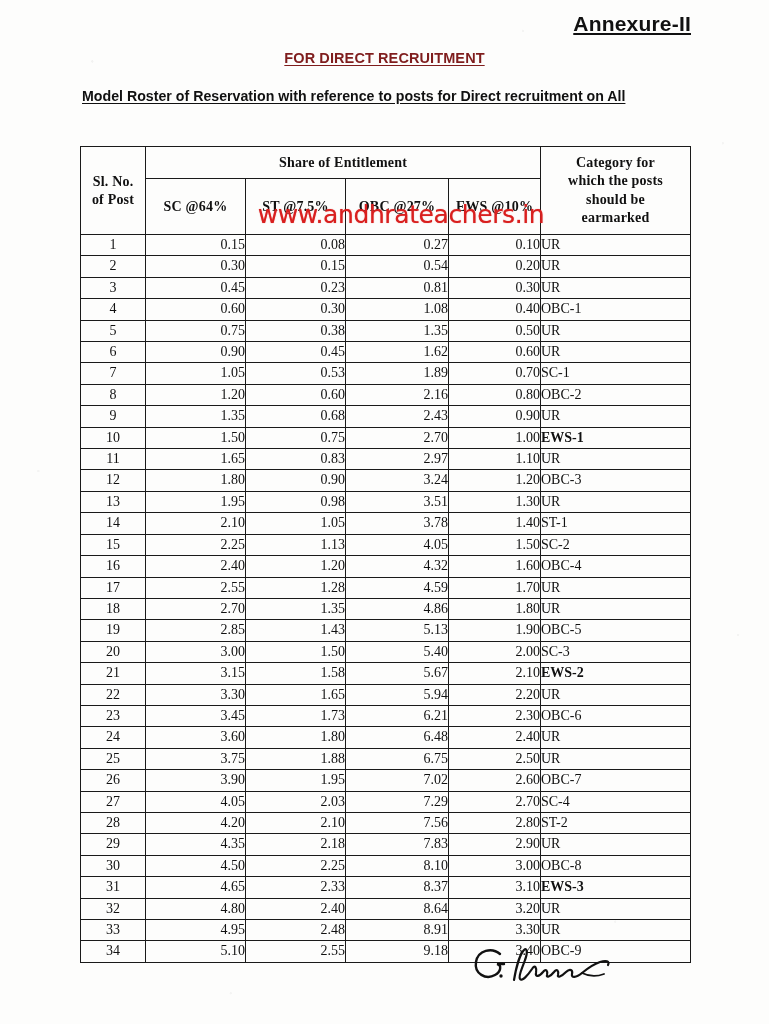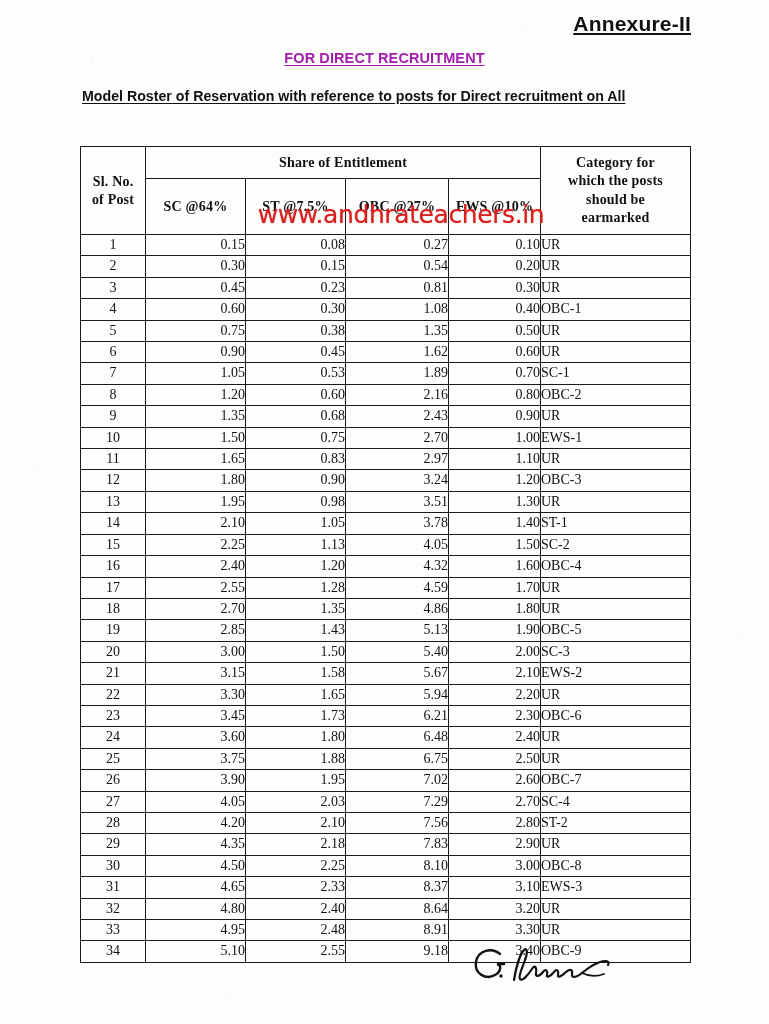--- a/index.html
+++ b/index.html
@@ -60,21 +60,21 @@
     left: 0;
     right: 0;
     top: 50px;
     text-align: center;
     font-family: "Liberation Sans", sans-serif;
     font-size: 14.5px;
     font-weight: bold;
     text-decoration: underline;
     text-underline-offset: 2px;
     letter-spacing: .1px;
-    color: #a21caf;
+    color: #7f1d1d;
   }
 
   .subtitle {
     position: absolute;
     left: 82px;
     top: 84px;
     width: 600px;
     font-family: "Liberation Sans", sans-serif;
     font-size: 14.2px;
     font-weight: bold;
@@ -135,21 +135,21 @@
   .cell-num {
     text-align: right;
     padding-right: 9px;
     font-size: 15px;
   }
   .cell-cat {
     text-align: left;
     padding-left: 7px;
     font-size: 14.5px;
   }
-  .cell-cat.is-bold { font-weight: normal; margin-left: 7px; }
+  .cell-cat.is-bold { font-weight: bold; margin-left: 7px; }
 
   
   .watermark {
     position: absolute;
     left: 236px;
     top: 200px;
     width: 330px;
     text-align: center;
     font-family: "DejaVu Sans", sans-serif;
     font-size: 25px;

